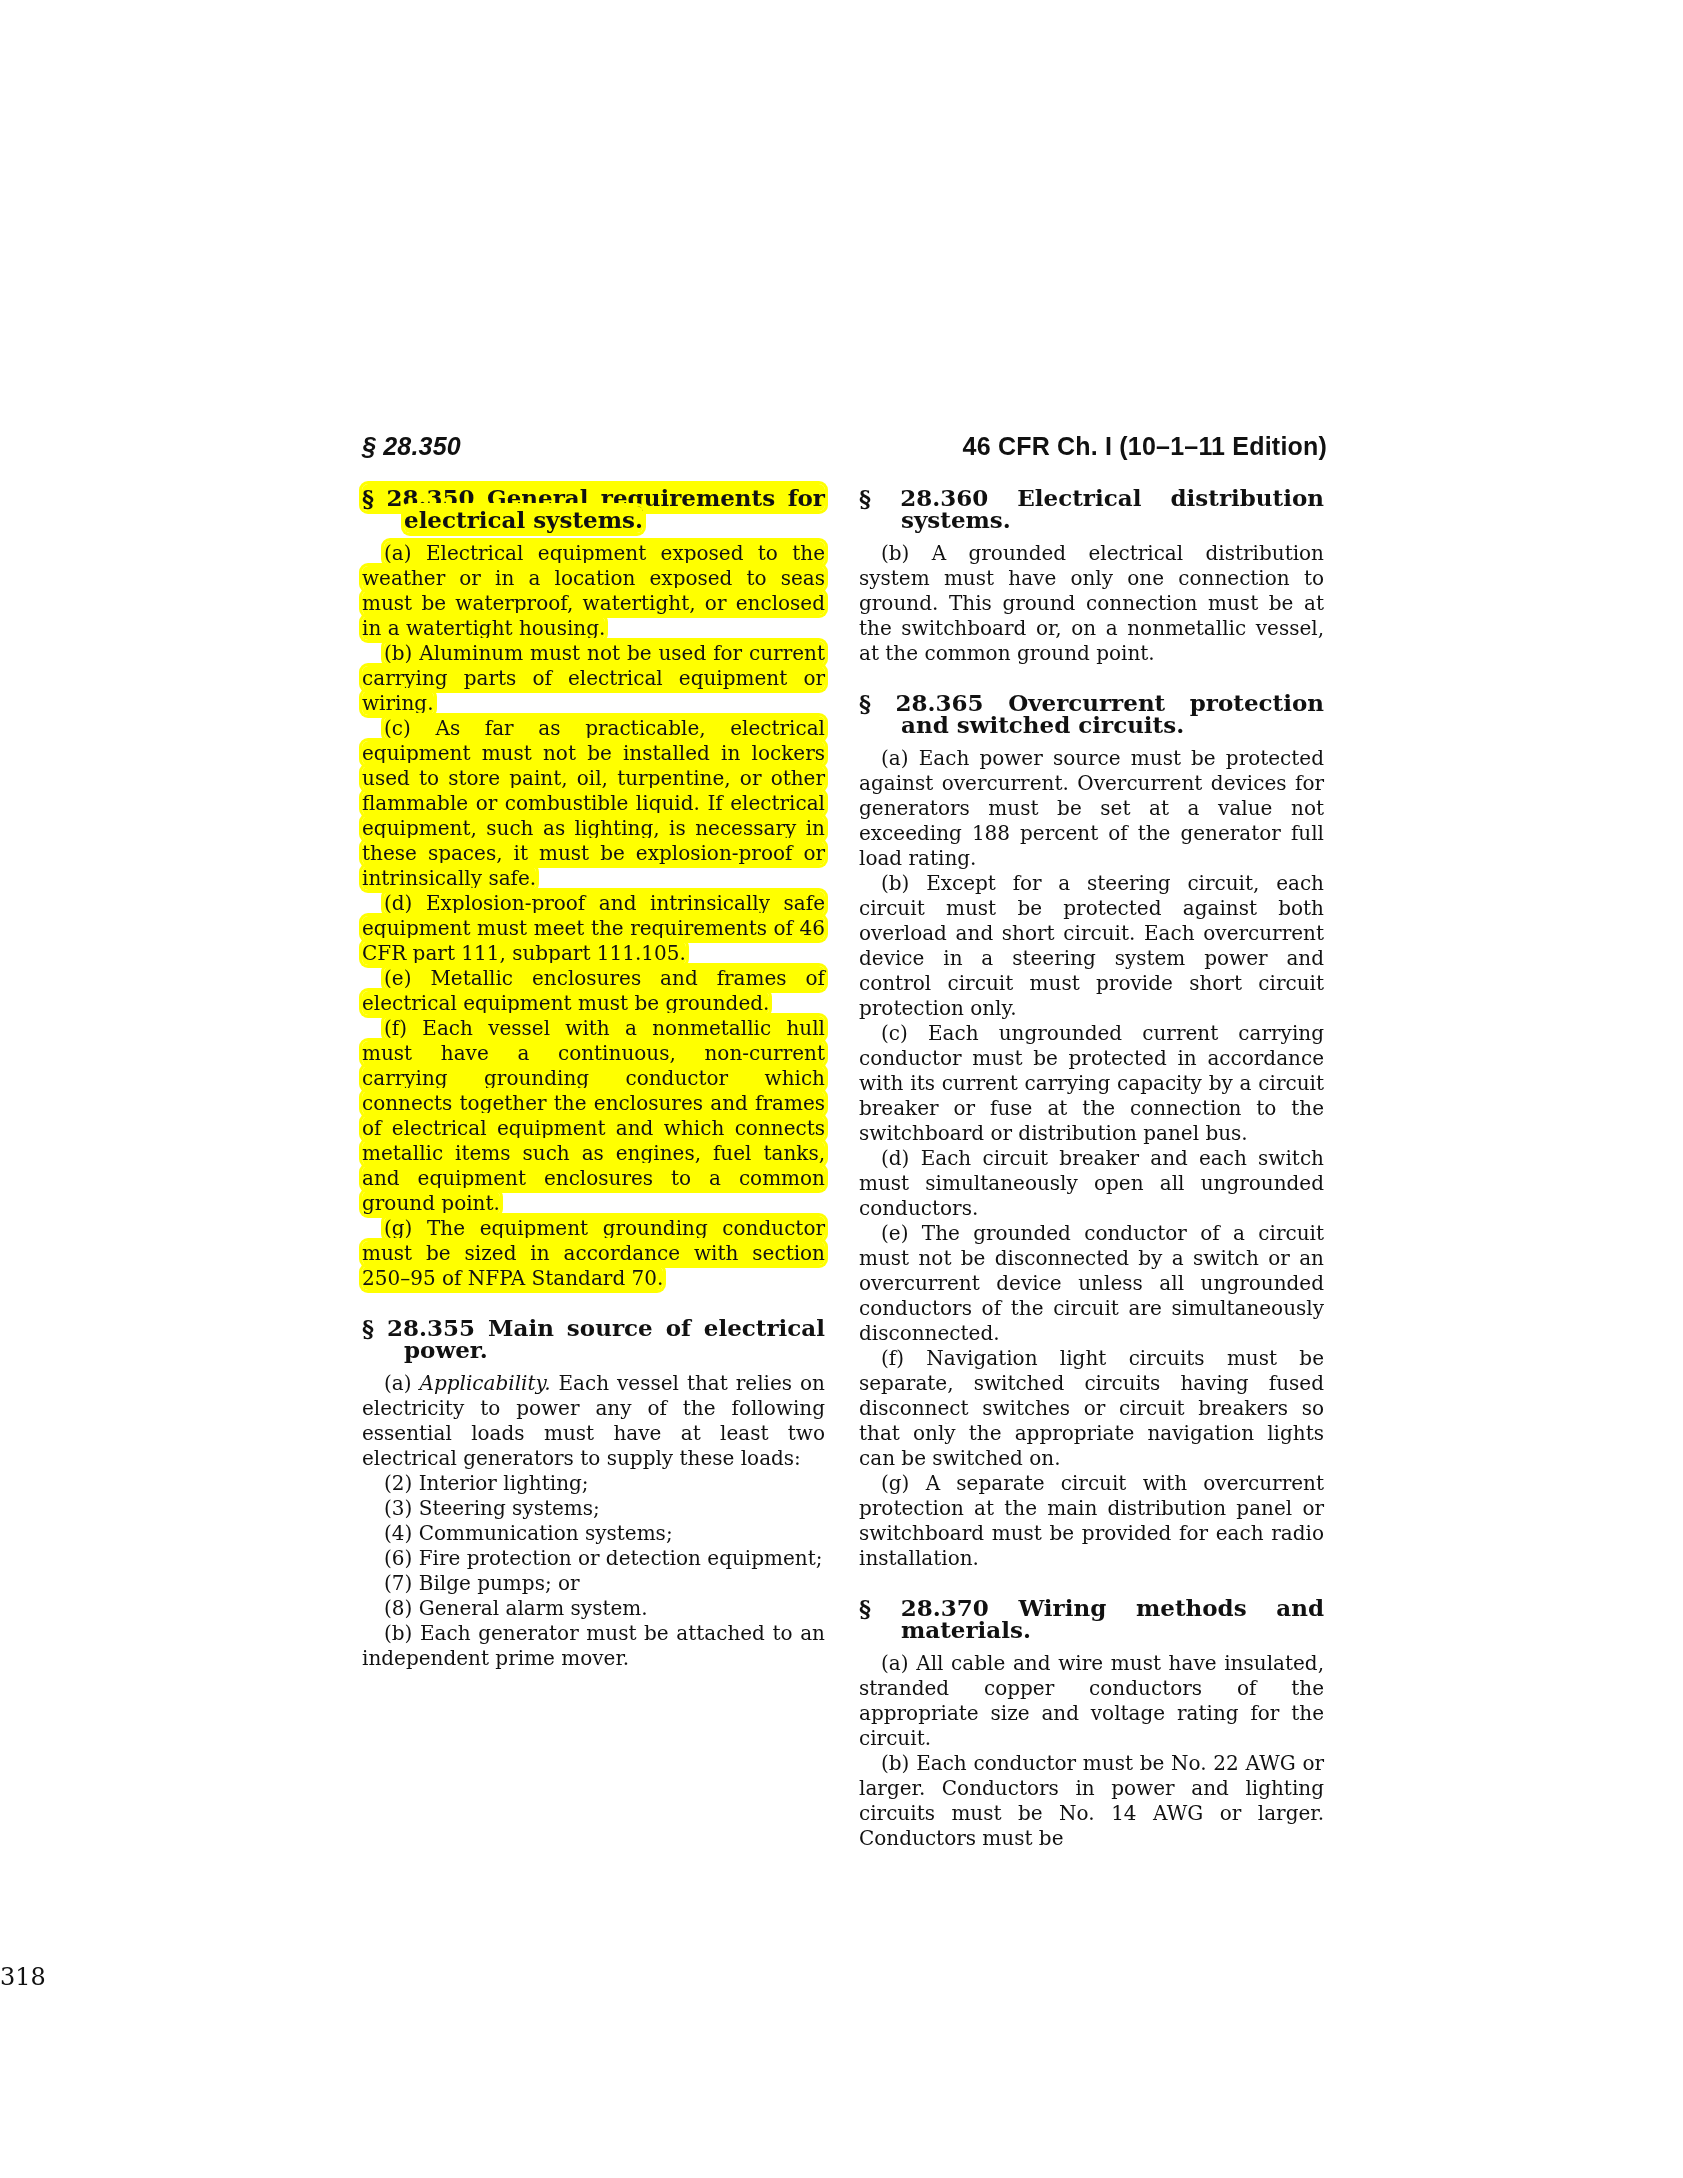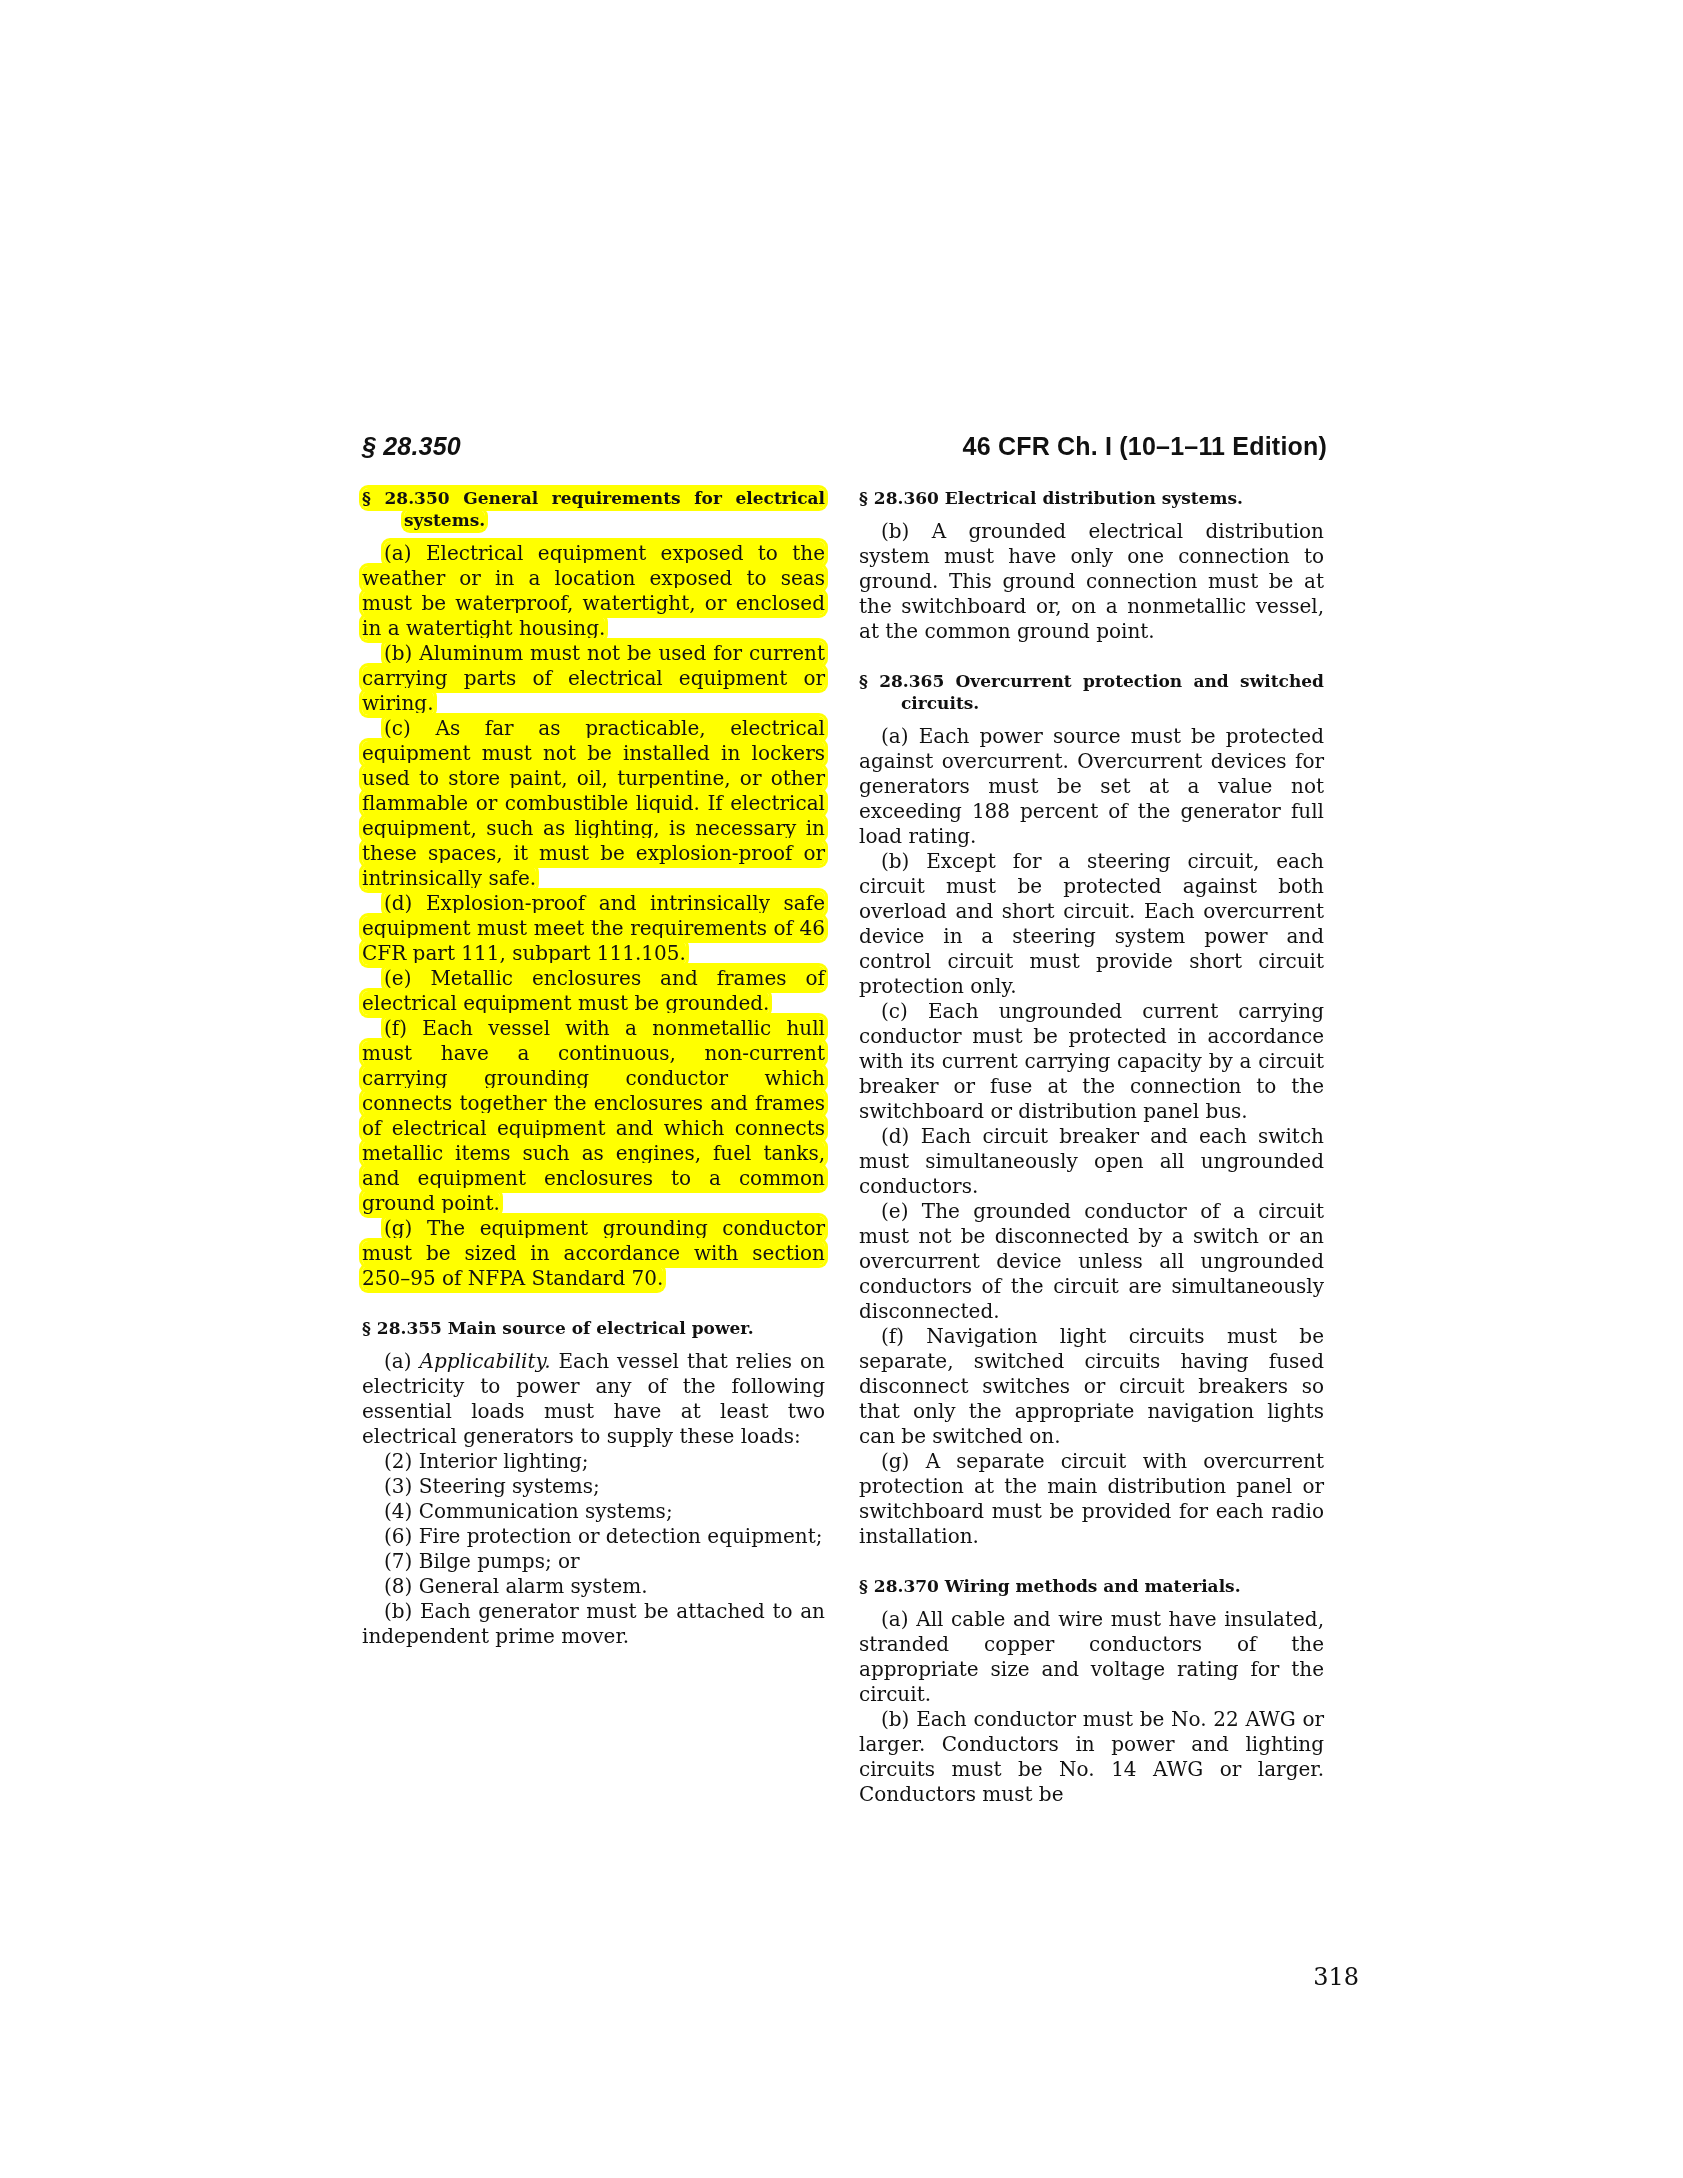--- a/index.html
+++ b/index.html
@@ -4,26 +4,26 @@
 <style>
   html, body { margin: 0; padding: 0; background: #ffffff; }
   body { width: 1683px; height: 2178px; position: relative; overflow: hidden; }
   .page { position: absolute; left: 0; top: 0; width: 1683px; height: 2178px; }
   .running-head { position: absolute; top: 432px; font-family: "Liberation Sans", "DejaVu Sans", sans-serif; font-weight: bold; font-size: 25px; color: #111; letter-spacing: 0.2px; }
   .rh-left { left: 362px; font-style: italic; }
   .rh-right { right: 356px; text-align: center; }
   .col { position: absolute; top: 487px; width: 463px; font-family: "DejaVu Serif", "Liberation Serif", serif; font-size: 20px; line-height: 25px; color: #111; }
   .col-left { left: 362px; }
   .col-right { left: 859px; width: 465px; }
-  .section-heading { font-weight: bold; text-align: justify; text-align-last: justify; margin: 0 0 10px 0; padding-left: 42px; text-indent: -42px; font-size: 17px; line-height: 22px; }
+  .section-heading { font-weight: bold; text-align: justify; text-align-last: justify; margin: 0 0 10px 0; padding-left: 42px; text-indent: -42px; font-size: 23px; line-height: 22px; }
   .section-heading.single { text-align-last: left; }
   .para { text-align: justify; text-indent: 22px; margin: 0; }
   .section { margin-bottom: 26px; }
   .hl .section-heading span.h, .hl .para span.h { background: #ffff00; box-shadow: 0 0 0 3px #ffff00; border-radius: 6px; -webkit-box-decoration-break: clone; box-decoration-break: clone; }
-  .page-number { position: absolute; top: 1963px; left: 0; width: 1359px; text-align: right; font-family: "DejaVu Serif", "Liberation Serif", serif; font-size: 24px; color: #111; }
+  .page-number { position: absolute; top: 1963px; left: 0; width: 1359px; text-align: left; font-family: "DejaVu Serif", "Liberation Serif", serif; font-size: 24px; color: #111; }
   em { font-style: italic; }
 </style>
 </head>
 <body>
 
 <div class="page">
 
   <div class="running-head rh-left">§ 28.350</div>
   <div class="running-head rh-right">46 CFR Ch. I (10–1–11 Edition)</div>
 

